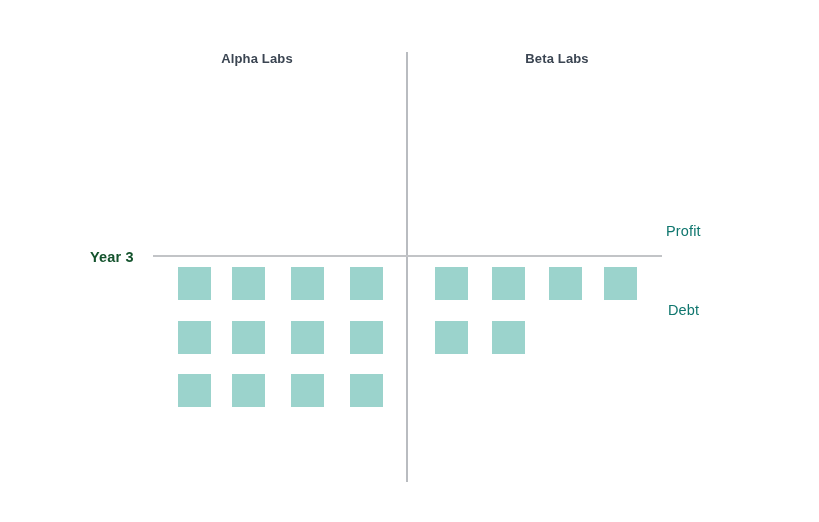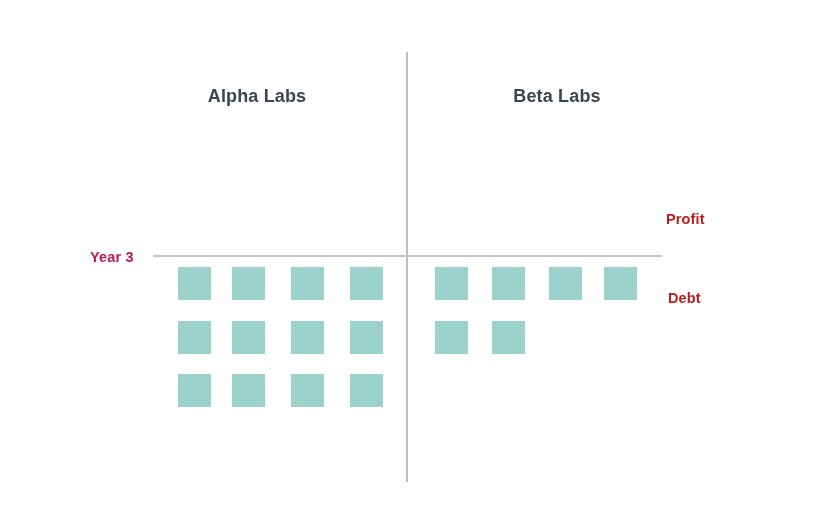--- a/index.html
+++ b/index.html
@@ -35,48 +35,48 @@
     left: 153px;
     top: 255px;
     width: 509px;
     height: 2px;
     background: #c2c4c7;
   }
 
   
   .col-header {
     position: absolute;
-    font-size: 18px;
+    font-size: 13px;
     font-weight: bold;
     color: #3b4552;
     letter-spacing: 0.15px;
     white-space: nowrap;
     text-align: center;
     transform: translateX(-50%);
-    margin-top: 35px;
   }
   .col-header.alpha { left: 257px; top: 51px; }
   .col-header.beta  { left: 557px; top: 51px; }
 
   .side-label {
     position: absolute;
     font-size: 14.5px;
-    font-weight: bold;
-    color: #b91c1c;
+    font-weight: normal;
+    color: #0f766e;
     letter-spacing: 0.15px;
     white-space: nowrap;
+    margin-top: 12px;
   }
   .side-label.profit { left: 666px; top: 211px; }
   .side-label.debt   { left: 668px; top: 290px; }
 
   .axis-label-left {
     position: absolute;
     font-size: 14.5px;
     font-weight: bold;
-    color: #be185d;
+    color: #14532d;
     letter-spacing: 0.15px;
     white-space: nowrap;
     left: 90px;
     top: 249px;
   }
 
   
   .unit-square {
     position: absolute;
     width: 33px;

